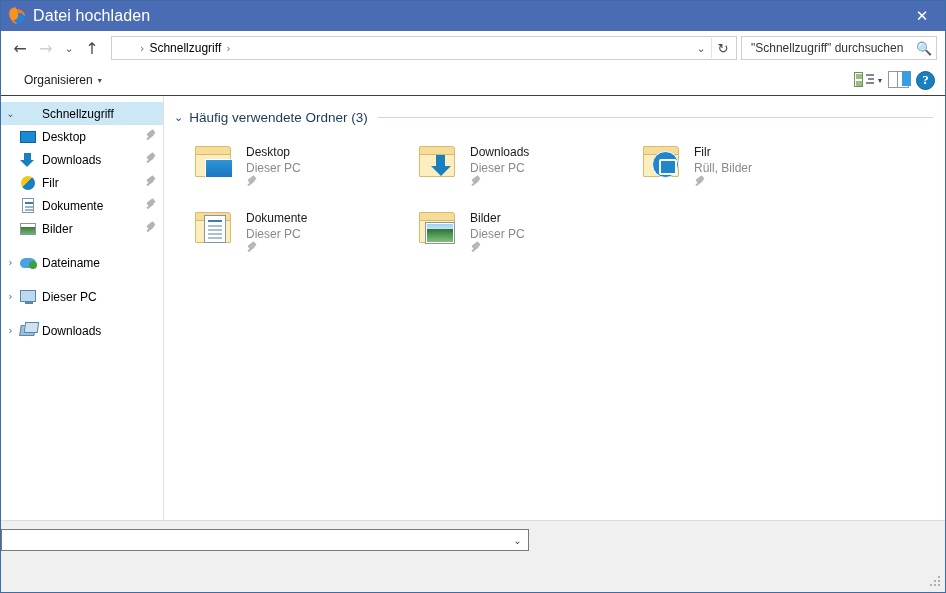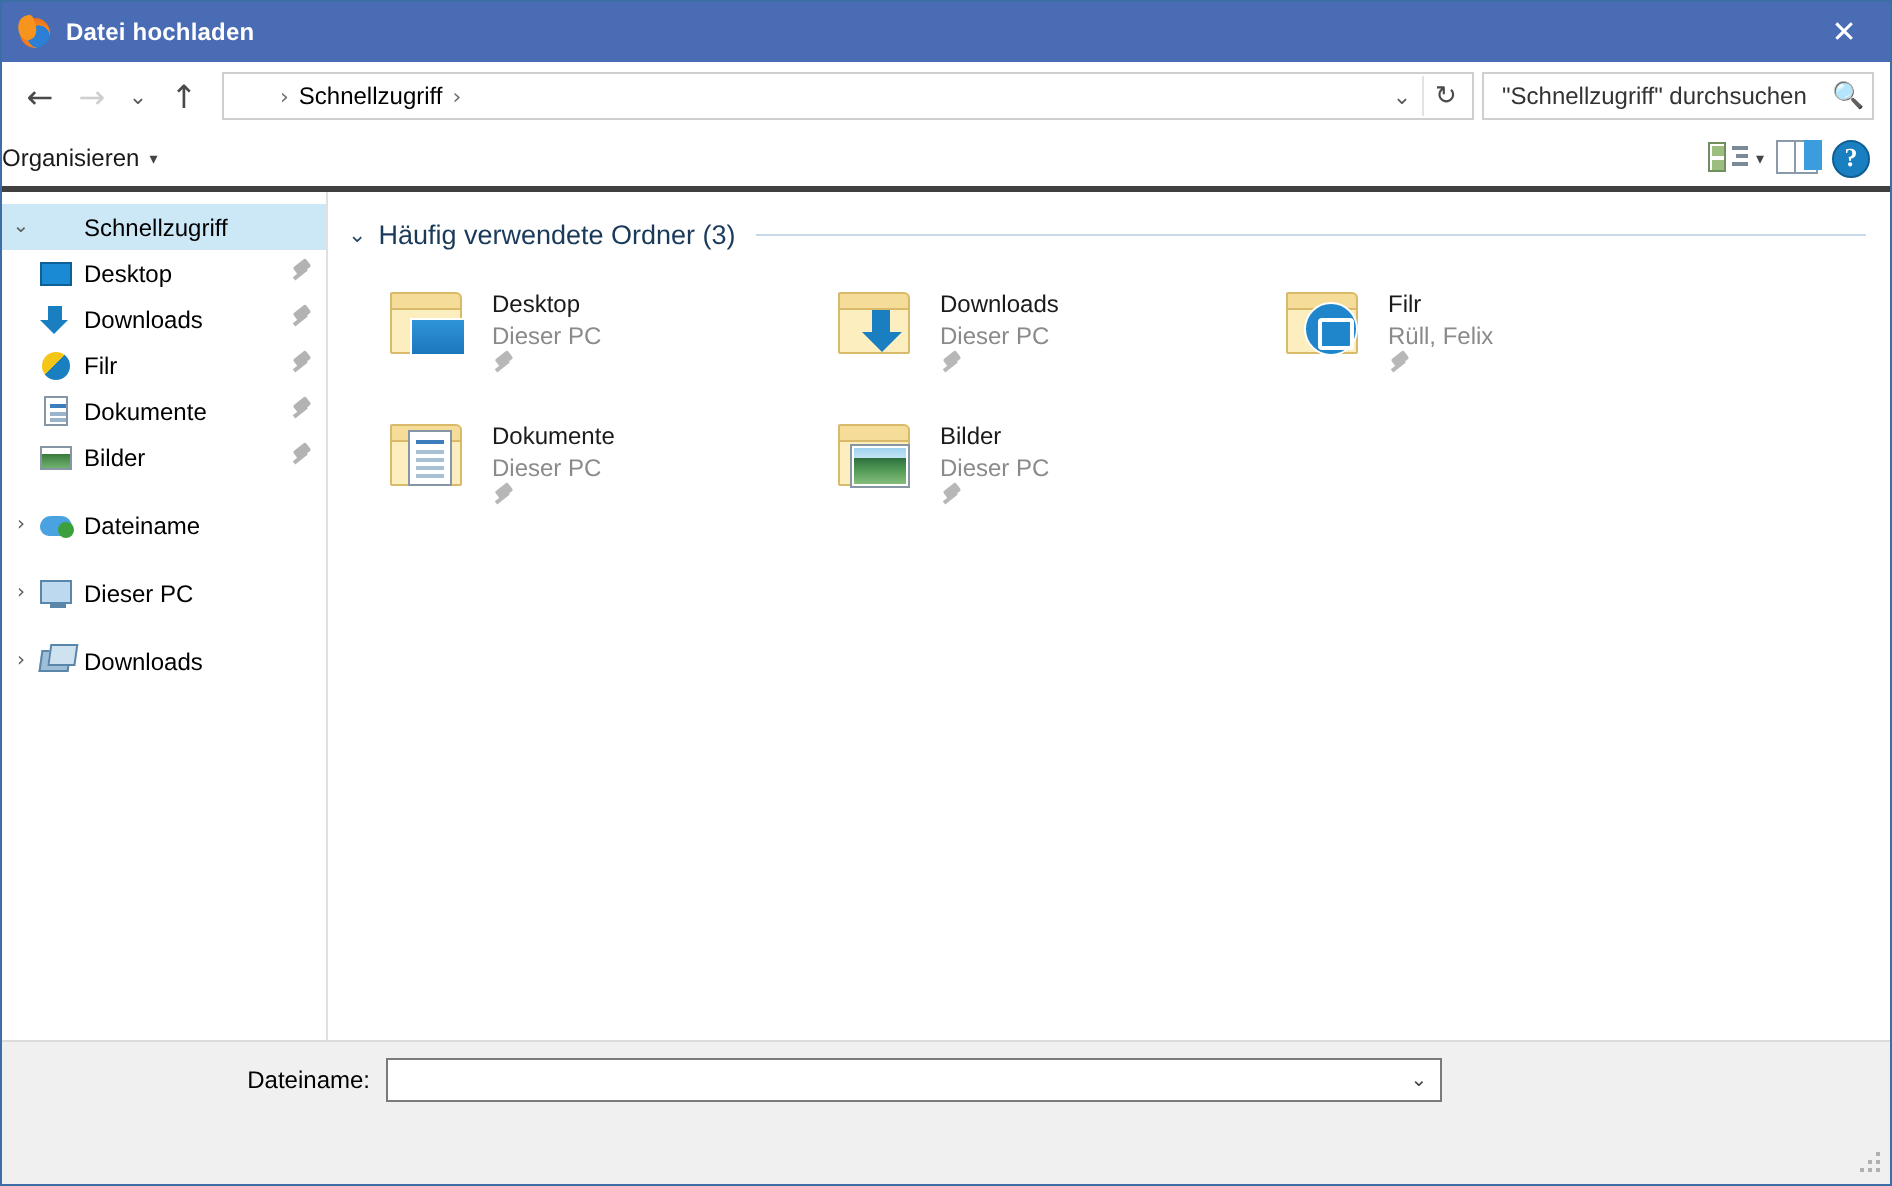--- a/index.html
+++ b/index.html
@@ -32,21 +32,21 @@
     position: absolute; left: 1px; top: 1px; width: 15px; height: 15px;
     border-radius: 50%;
     background: radial-gradient(circle at 62% 62%, #2b7fd4 0%, #2b7fd4 42%, #f58220 43%, #e0591f 100%);
   }
   .ff-icon .flame {
     position: absolute; left: 0px; top: 0px; width: 9px; height: 12px;
     background: #f7941e;
     border-radius: 60% 20% 50% 40%;
     transform: rotate(-18deg);
   }
-  .title-text { font-size: 12px; letter-spacing: .1px; font-weight: bold; }
+  .title-text { font-size: 16px; letter-spacing: .1px; }
   .titlebar-spacer { flex: 1; }
   .close-btn {
     width: 46px; height: 30px;
     display: flex; align-items: center; justify-content: center;
     color: #ffffff; font-size: 15px; font-family: "DejaVu Sans", sans-serif;
   }
   
   .navbar {
     height: 34px; min-height: 34px;
     background: #ffffff;
@@ -86,22 +86,22 @@
     border: 0; outline: 0; flex: 1; font-size: 12px;
     font-family: "Liberation Sans", sans-serif; color: #222; background: transparent;
   }
   .searchbox input::placeholder { color: #333; opacity: 1; }
   .search-icon { width: 16px; text-align: center; color: #3a3a3a; font-size: 13px; font-family: "DejaVu Sans", sans-serif; }
   
   .cmdbar {
     height: 31px; min-height: 31px;
     background: #ffffff;
     display: flex; align-items: center;
-    padding: 0 10px 0 0;
-    border-bottom: 3px solid #404040;
+    padding: 0 10px 0 23px;
+    border-bottom: 1px solid #404040;
   }
   .cmd-item { font-size: 12px; color: #1a1a1a; display: flex; align-items: center; gap: 5px; }
   .cmd-caret { font-size: 8px; color: #444; font-family: "DejaVu Sans", sans-serif; }
   .cmd-right { margin-left: auto; display: flex; align-items: center; gap: 4px; }
   .viewicon { width: 20px; height: 18px; position: relative; }
   .viewicon .vbox { position: absolute; left: 0; top: 1px; width: 9px; height: 15px; border: 1px solid #6f8f5e; background: #fff; }
   .viewicon .vbox:after { content: ""; position: absolute; left: 1px; top: 1px; width: 6px; height: 5px; background: #9bbd7e; }
   .viewicon .vbox:before { content: ""; position: absolute; left: 1px; top: 8px; width: 6px; height: 5px; background: #9bbd7e; }
   .viewicon .vl { position: absolute; right: 0; width: 8px; height: 2px; background: #7a8a99; }
   .viewicon .l1 { top: 3px; } .viewicon .l2 { top: 7px; width: 6px; } .viewicon .l3 { top: 11px; }
@@ -395,21 +395,21 @@
         </div>
 
         <div class="tile">
           <span class="tile-ic">
             <span class="folder-back"></span>
               <span class="badge b-filr"></span>
               <span class="folder-front"></span>
           </span>
           <span class="tile-txt">
             <div class="tile-name">Filr</div>
-            <div class="tile-sub">Rüll, Felix</div>
+            <div class="tile-sub">Rüll, Bilder</div>
             <span class="tile-pin"><span class="pin-head"></span><span class="pin-needle"></span></span>
           </span>
         </div>
 
         <div class="tile">
           <span class="tile-ic">
             <span class="folder-back"></span>
               <span class="badge b-doc"></span>
               <span class="folder-front"></span>
           </span>
@@ -432,21 +432,20 @@
             <span class="tile-pin"><span class="pin-head"></span><span class="pin-needle"></span></span>
           </span>
         </div>
 
       </div>
     </div>
   </div>
 
   <div class="footer">
     <div class="row-file">
-      <span class="file-label">Dateiname:</span>
       <span class="file-input">
         <input type="text" value="" style="">
         <span class="combo-arrow">⌄</span>
       </span>
     </div>
 
     <span class="grip">
       <i style="left:9px;top:0"></i>
         <i style="left:5px;top:4px"></i>
         <i style="left:9px;top:4px"></i>

